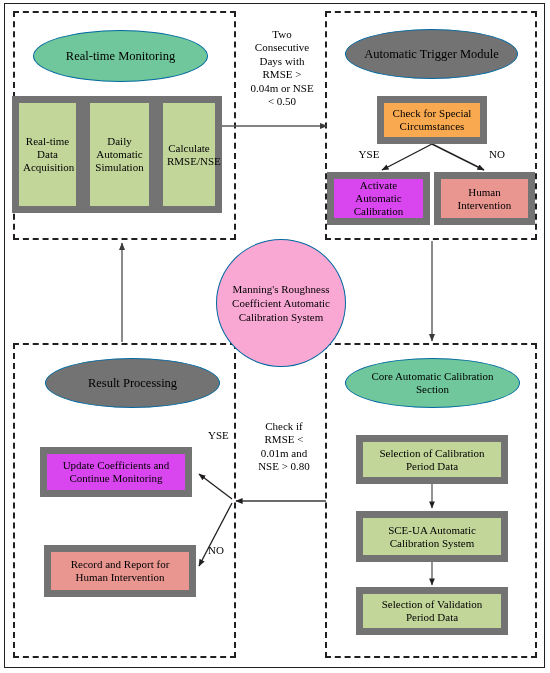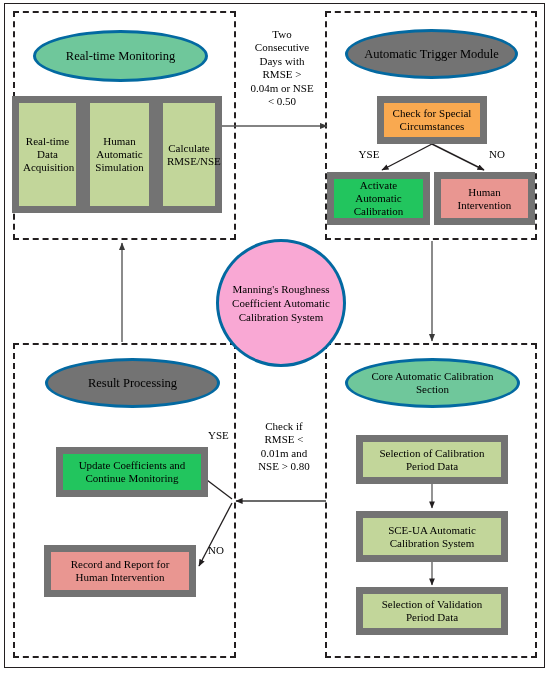--- a/index.html
+++ b/index.html
@@ -45,35 +45,35 @@
     text-align: center;
     line-height: 1.18;
     color: #000000;
     padding: 2px 4px;
   }
   .node .txt { display: block; width: 100%; }
   
   .ellipse {
     position: absolute;
     box-sizing: border-box;
-    border: 3px solid #0369a1;
+    border: 1px solid #0369a1;
     border-radius: 50%;
     display: flex;
     align-items: center;
     justify-content: center;
     text-align: center;
     line-height: 1.16;
     color: #000000;
   }
   
   .fill-green-light { background: #c2d69a; }
   .fill-green-med   { background: #6fc79b; }
   .fill-orange-med  { background: #f9a950; }
   .fill-orange-lt   { background: #737373; }
-  .fill-cyan        { background: #22c55e; }
+  .fill-cyan        { background: #d946ef; }
   .fill-red         { background: #e99691; }
   .fill-purple      { background: #f9a8d4; }
 
   
   .label {
     position: absolute;
     color: #000000;
     text-align: center;
     line-height: 1.22;
     white-space: pre-line;
@@ -138,21 +138,21 @@
   </svg>
 
   <div class="ellipse fill-green-med fs13" style="left:33px; top:30px; width:175px; height:52px;">
     <span class="txt">Real-time Monitoring</span>
   </div>
 
   <div class="node fill-green-light fs12" style="left:12px; top:96px; width:71px; height:117px;">
     <span class="txt">Real-time Data Acquisition</span>
   </div>
   <div class="node fill-green-light fs12" style="left:83px; top:96px; width:73px; height:117px;">
-    <span class="txt">Human Automatic Simulation</span>
+    <span class="txt">Daily Automatic Simulation</span>
   </div>
   <div class="node fill-green-light fs12" style="left:156px; top:96px; width:66px; height:117px;">
     <span class="txt">Calculate RMSE/NSE</span>
   </div>
 
   <div class="label fs12" style="left:240px; top:28px; width:84px;">Two
 Consecutive
 Days with
 RMSE &gt;
 0.04m or NSE
@@ -177,21 +177,21 @@
   </div>
 
   <div class="ellipse fill-purple fs12" style="left:216px; top:239px; width:130px; height:128px; line-height:1.3;">
     <span class="txt" style="padding:0 9px;">Manning's Roughness Coefficient Automatic Calibration System</span>
   </div>
 
   <div class="ellipse fill-orange-lt fs13" style="left:45px; top:358px; width:175px; height:50px;">
     <span class="txt">Result Processing</span>
   </div>
 
-  <div class="node fill-cyan fs12" style="left:56px; top:447px; width:152px; height:50px;">
+  <div class="node fill-cyan fs12" style="left:40px; top:447px; width:152px; height:50px;">
     <span class="txt">Update Coefficients and Continue Monitoring</span>
   </div>
   <div class="node fill-red fs12" style="left:44px; top:545px; width:152px; height:52px;">
     <span class="txt">Record and Report for Human Intervention</span>
   </div>
 
   <div class="label-vert fs12" style="left:208px; top:430px;">YSE</div>
   <div class="label-vert fs12" style="left:208px; top:545px;">NO</div>
 
   <div class="label fs12" style="left:243px; top:420px; width:82px;">Check if

